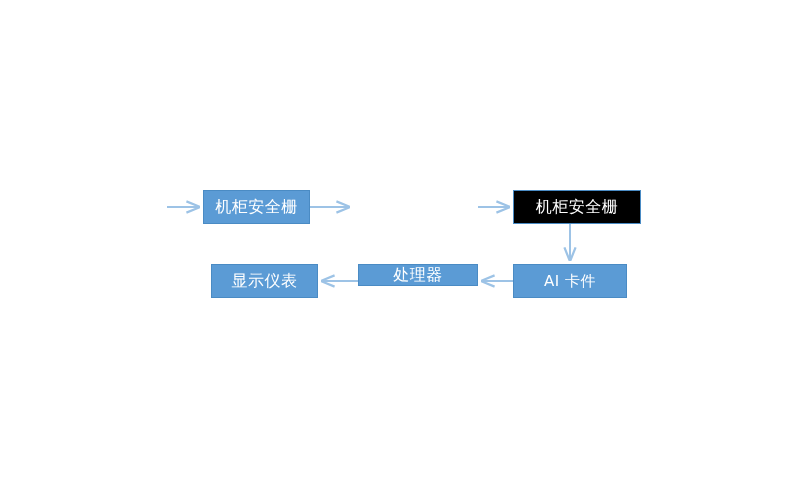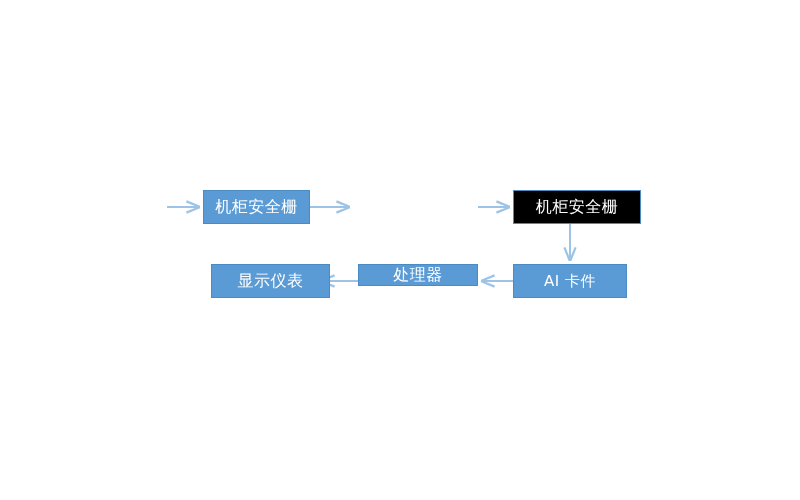--- a/index.html
+++ b/index.html
@@ -91,17 +91,17 @@
   </div>
 
   <div class="node latin-mix" id="node-n5" style="left: 513px; top: 264px; width: 114px; height: 34px; background: rgb(91, 155, 213); border-color: rgb(74, 139, 196); color: rgb(255, 255, 255);">
     <span class="node-label">AI 卡件</span>
   </div>
 
   <div class="node" id="node-n6" style="left: 358px; top: 264px; width: 120px; height: 22px; background: rgb(91, 155, 213); border-color: rgb(74, 139, 196); color: rgb(255, 255, 255);">
     <span class="node-label">处理器</span>
   </div>
 
-  <div class="node" id="node-n7" style="left: 211px; top: 264px; width: 119px; height: 34px; background: rgb(91, 155, 213); border-color: rgb(74, 139, 196); color: rgb(255, 255, 255);">
+  <div class="node" id="node-n7" style="left: 211px; top: 264px; width: 107px; height: 34px; background: rgb(91, 155, 213); border-color: rgb(74, 139, 196); color: rgb(255, 255, 255);">
     <span class="node-label">显示仪表</span>
   </div>
 
 </div>
 
 </body></html>

